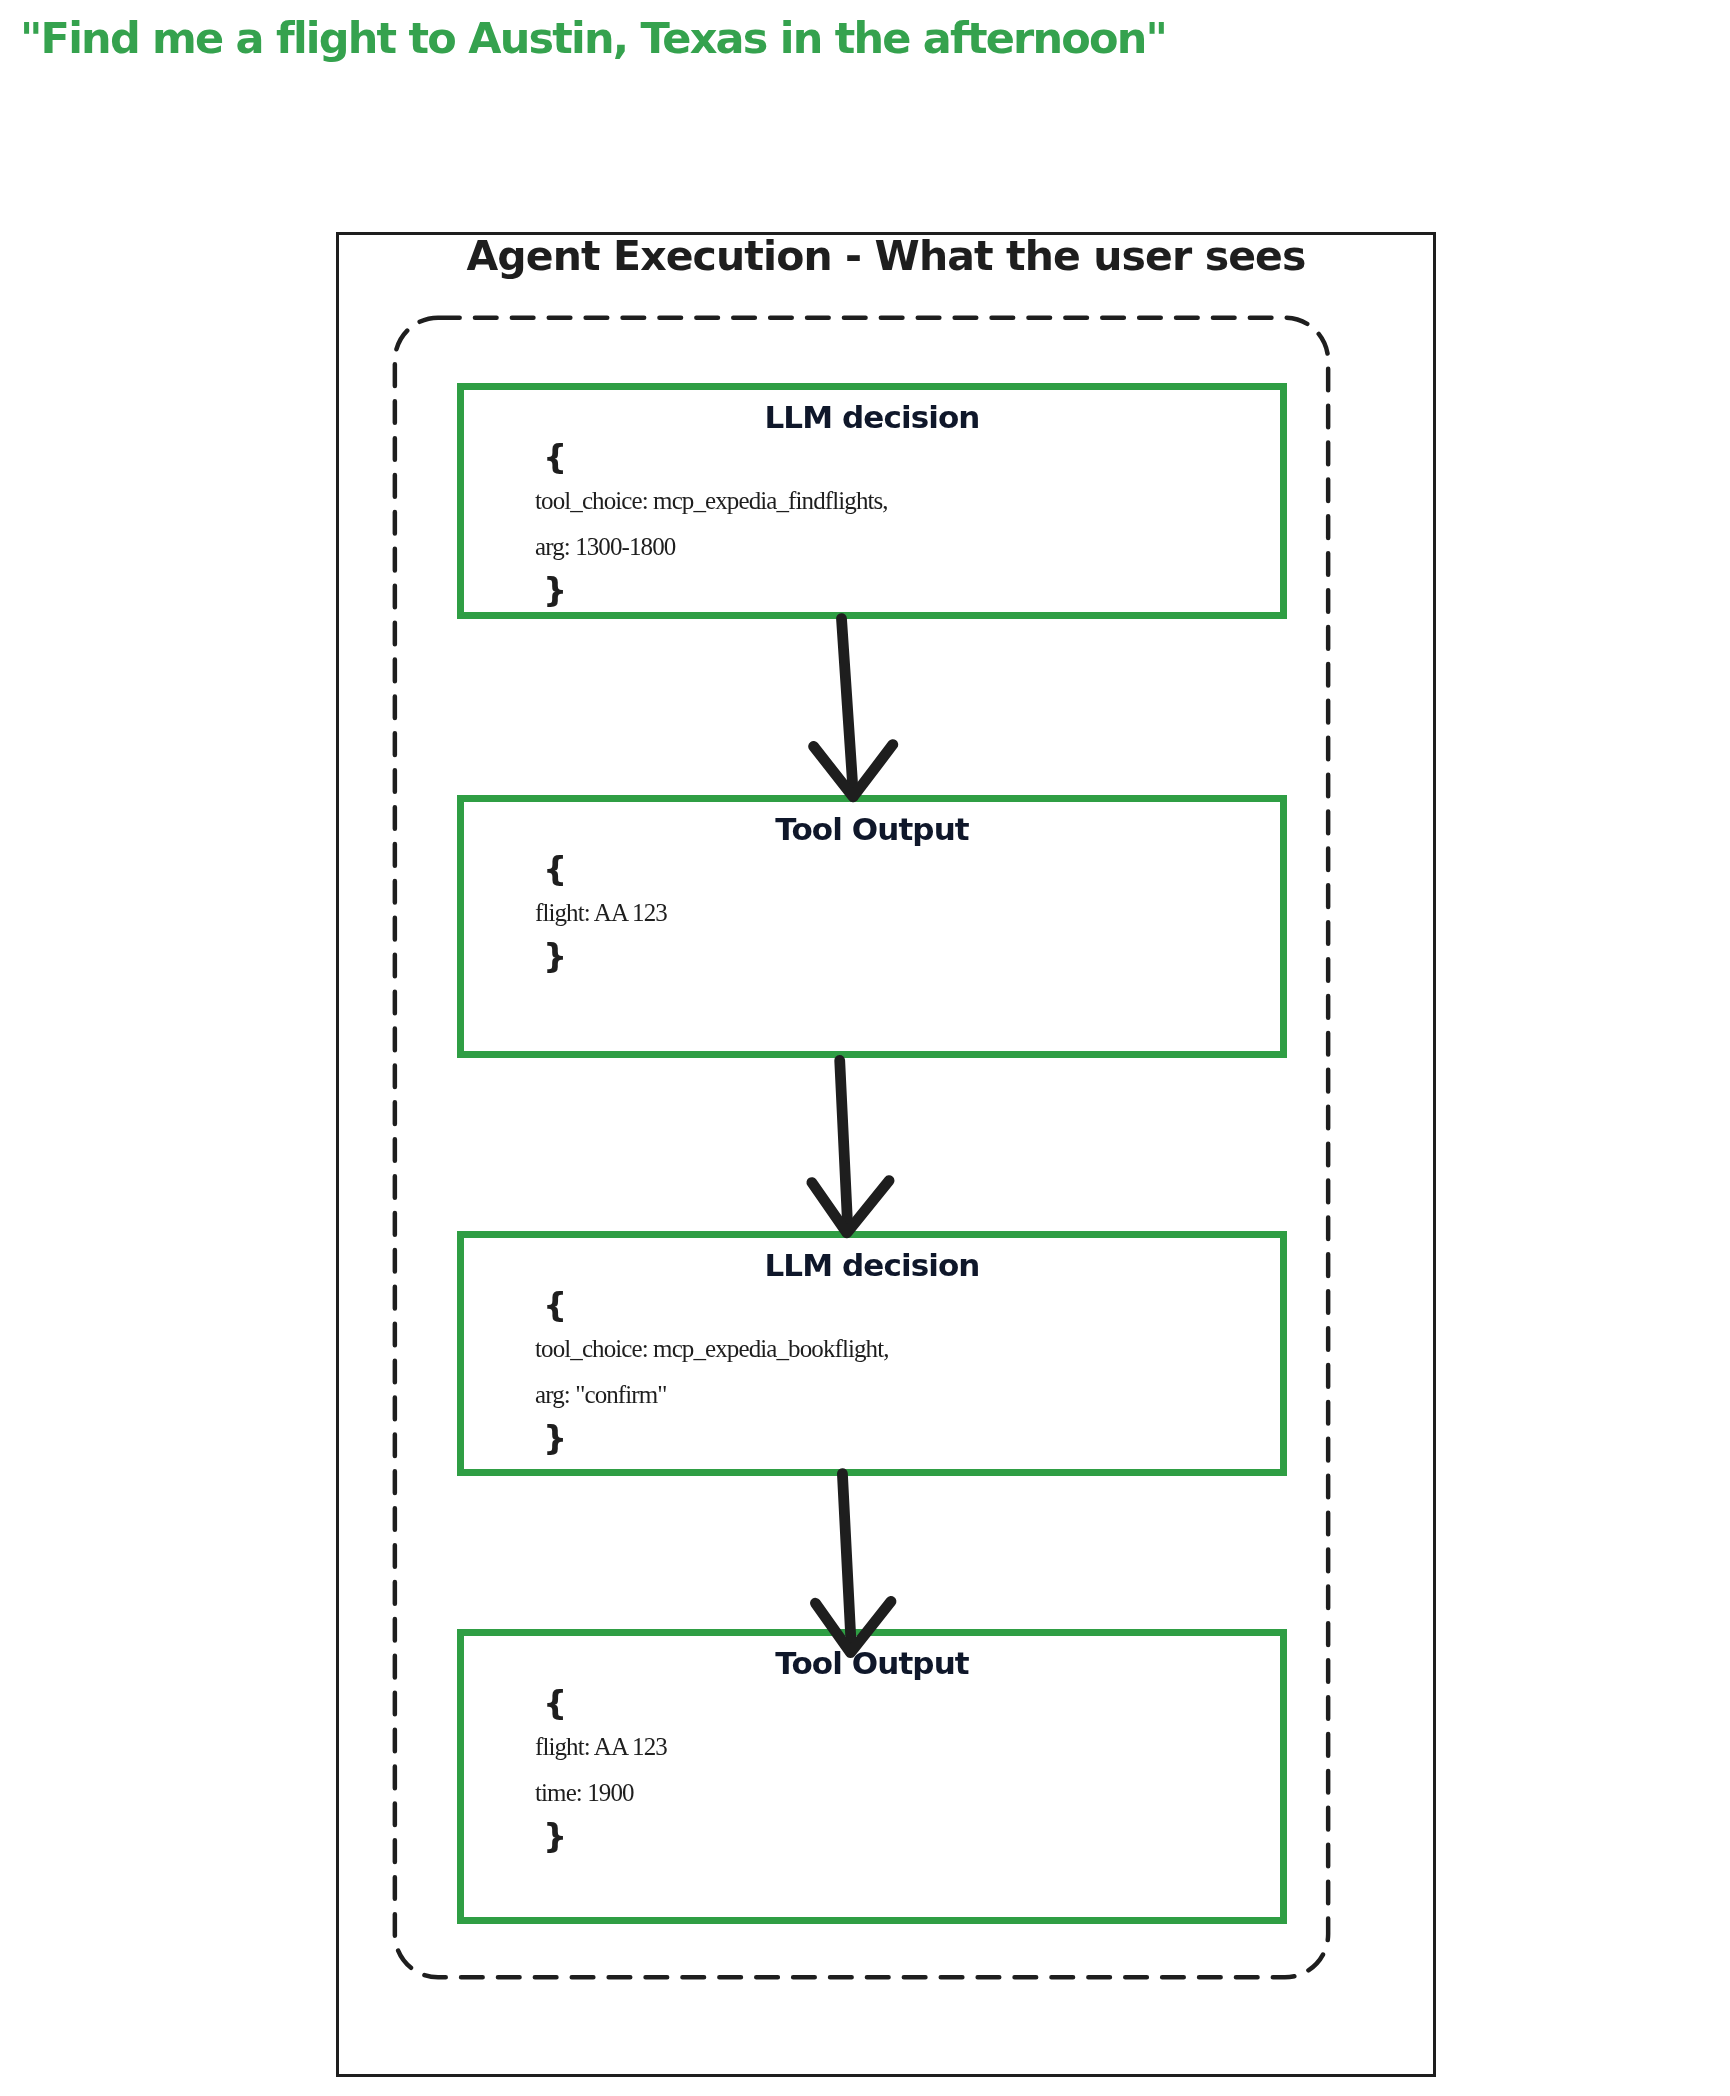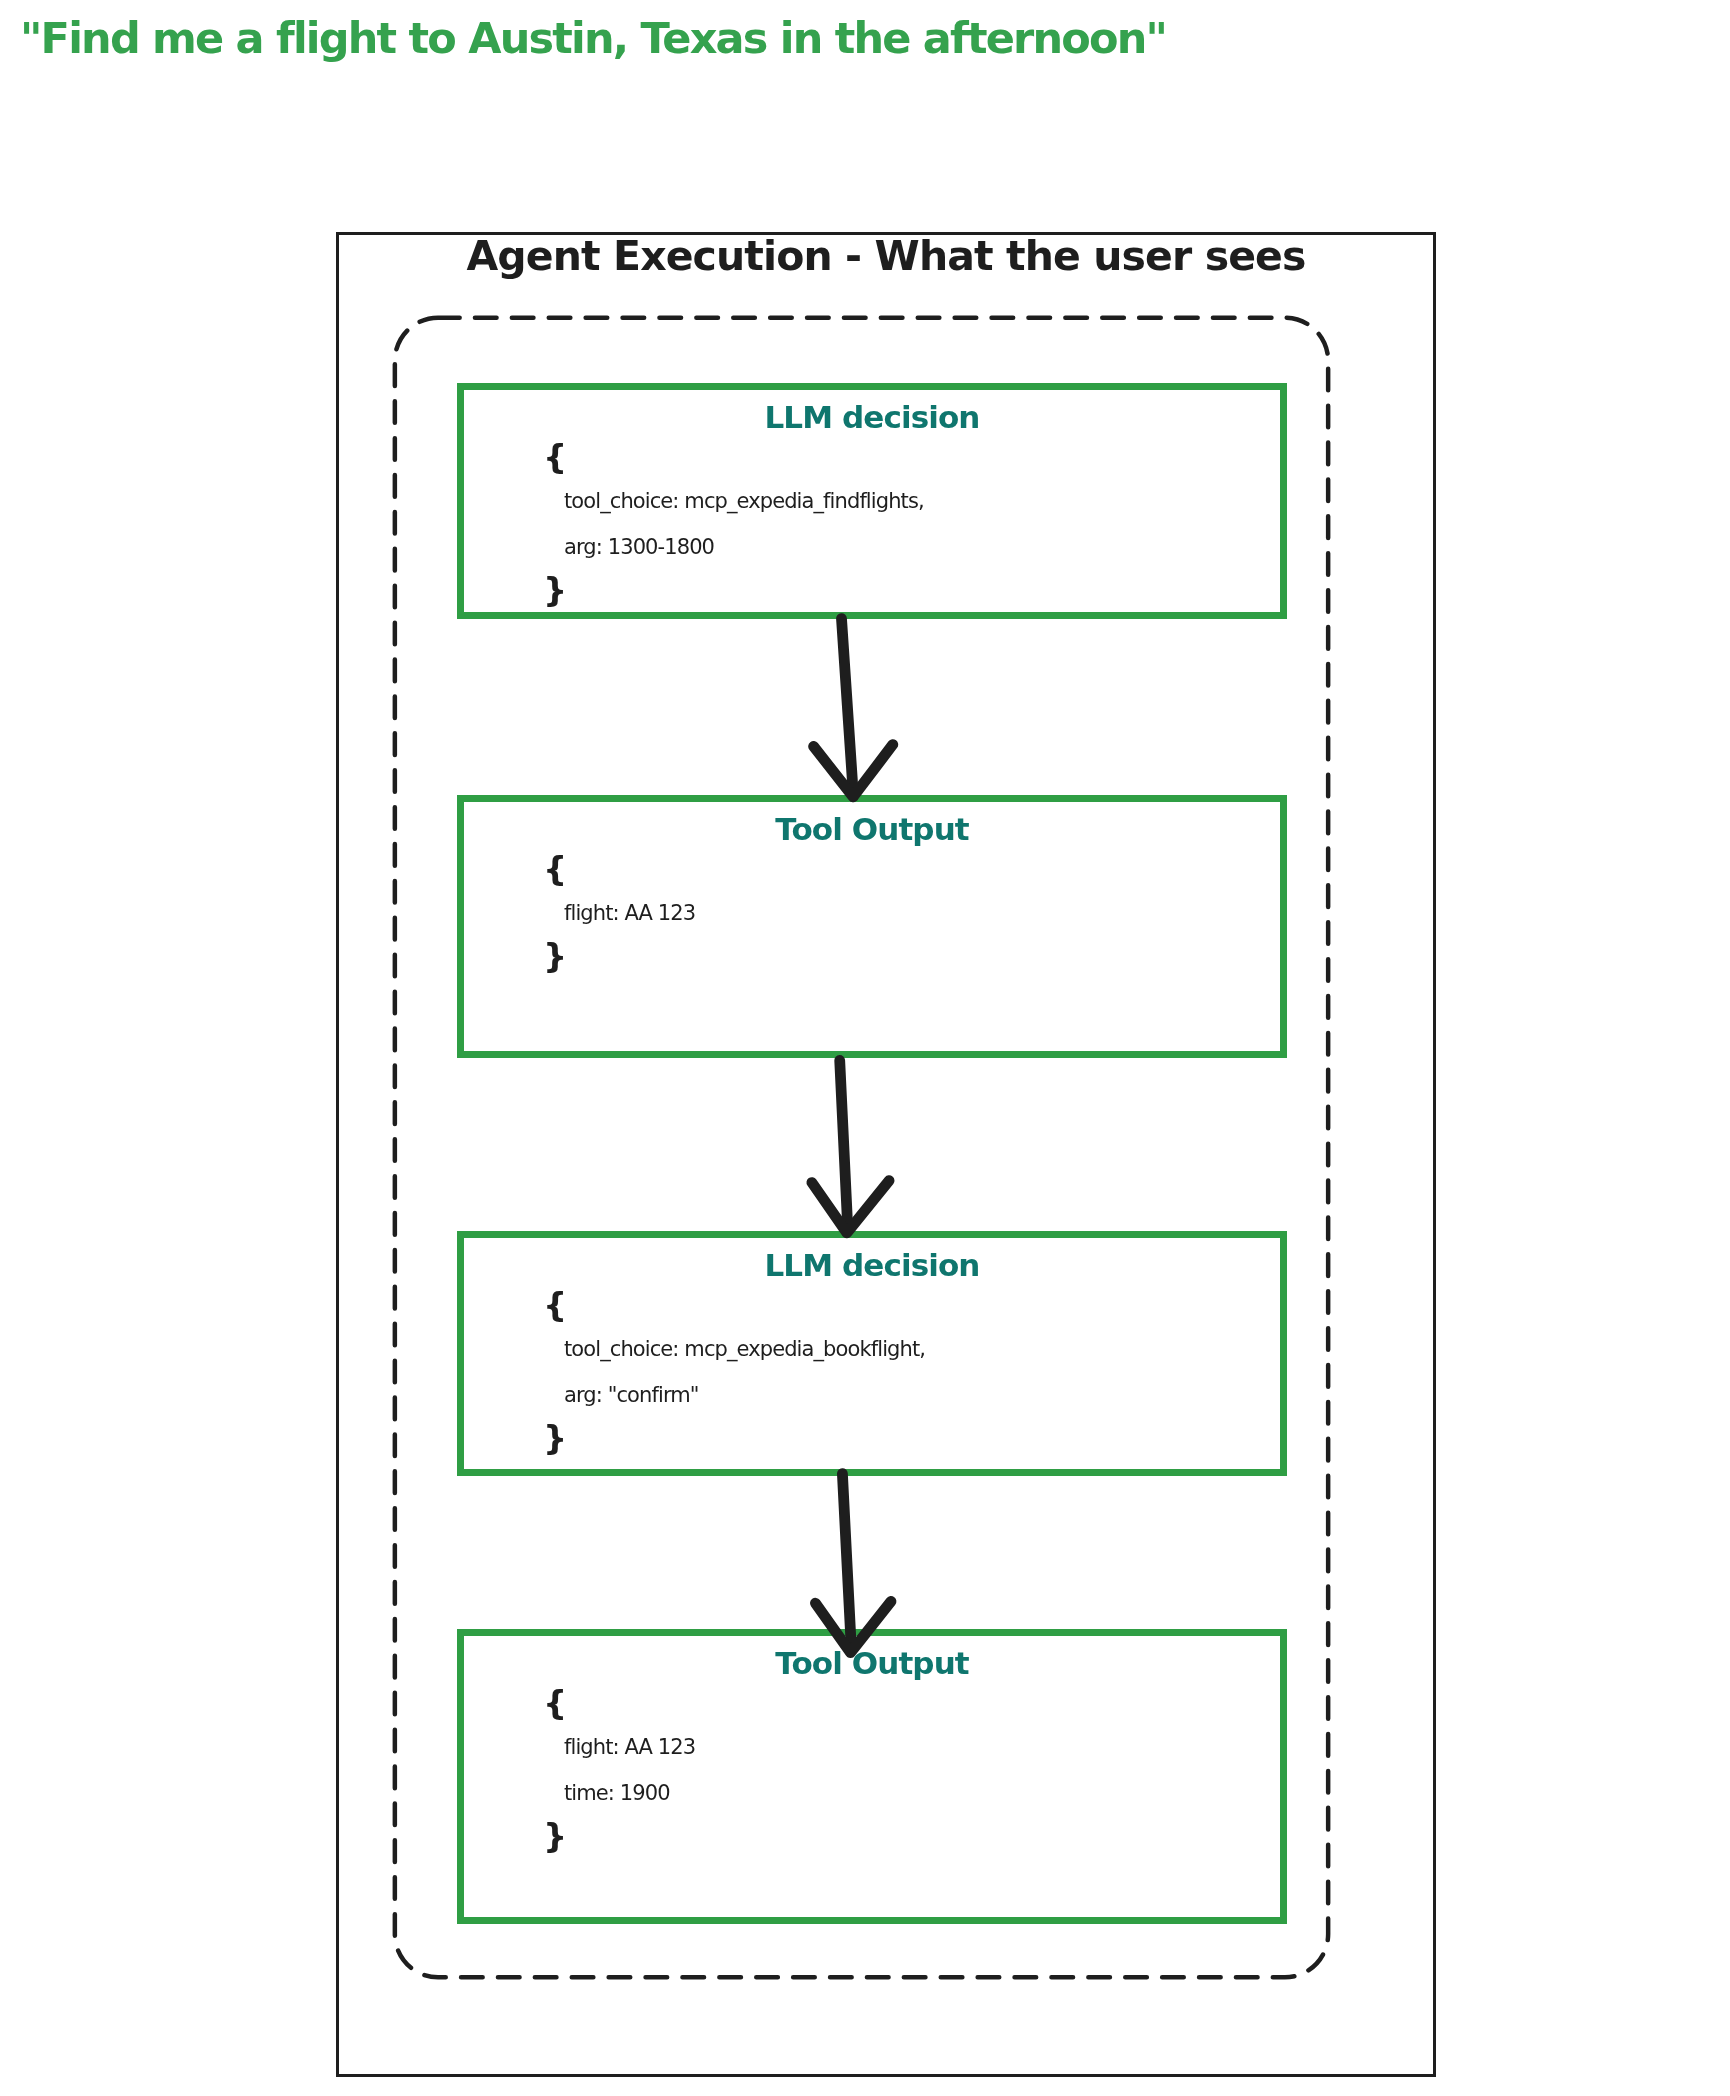--- a/index.html
+++ b/index.html
@@ -68,39 +68,40 @@
   .node-0 { top: 383px;  height: 236px; }
   .node-1 { top: 795px;  height: 263px; }
   .node-2 { top: 1231px; height: 245px; }
   .node-3 { top: 1629px; height: 295px; }
   .node-title {
     margin-top: 9px;
     text-align: center;
     font-size: 31px;
     font-weight: bold;
     letter-spacing: -0.9px;
-    color: #0f766e;
+    color: #0f172a;
   }
   .node-body {
     margin-top: 1.8px;
   }
   .brace {
     margin-left: 79px;
     font-size: 34px;
     line-height: 41px;
     font-weight: bold;
     color: #1e1e1e;
   }
   .node-line {
-    margin-left: 100px;
-    font-size: 21px;
+    margin-left: 71px;
+    font-size: 25px;
     line-height: 46px;
     letter-spacing: -0.9px;
     color: #1e1e1e;
     white-space: nowrap;
+    font-family: Liberation Serif, serif;
   }
   .arrow {
     position: absolute;
     overflow: visible;
     z-index: 5;
   }
   .arrow-0 { left: 783px; top: 615px;  }
   .arrow-1 { left: 783px; top: 1055px; }
   .arrow-2 { left: 783px; top: 1470px; }
 </style>

